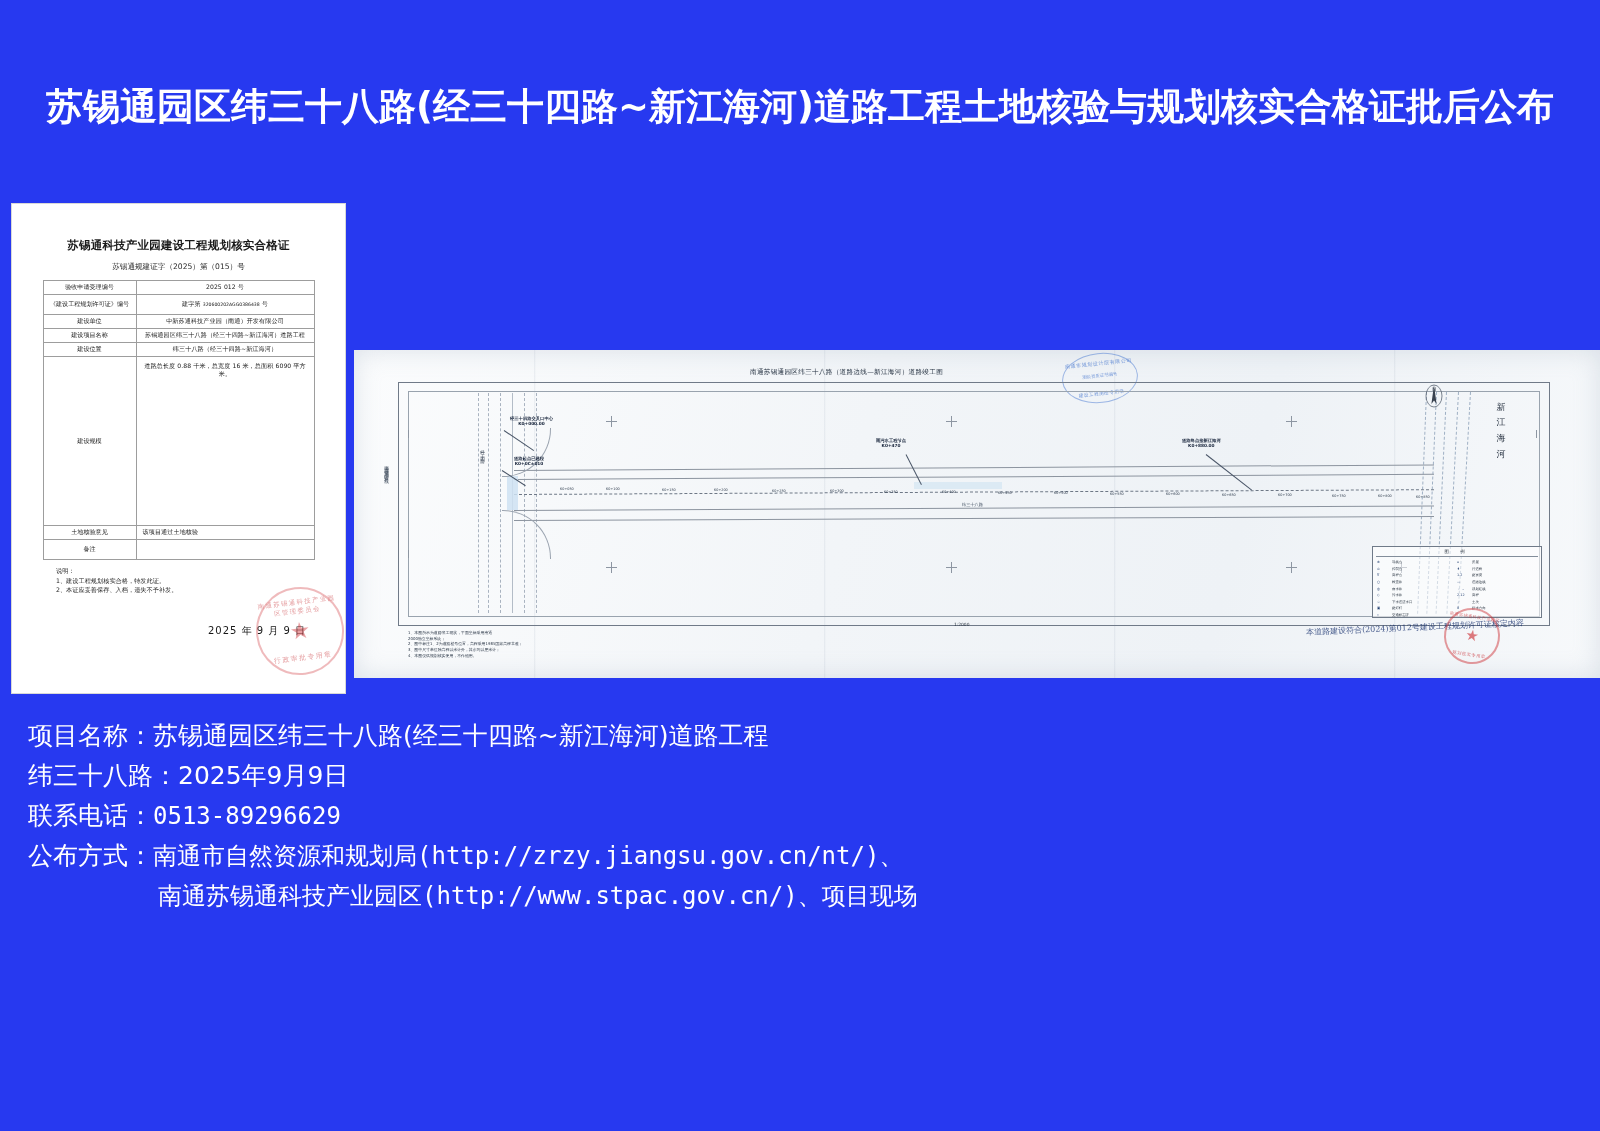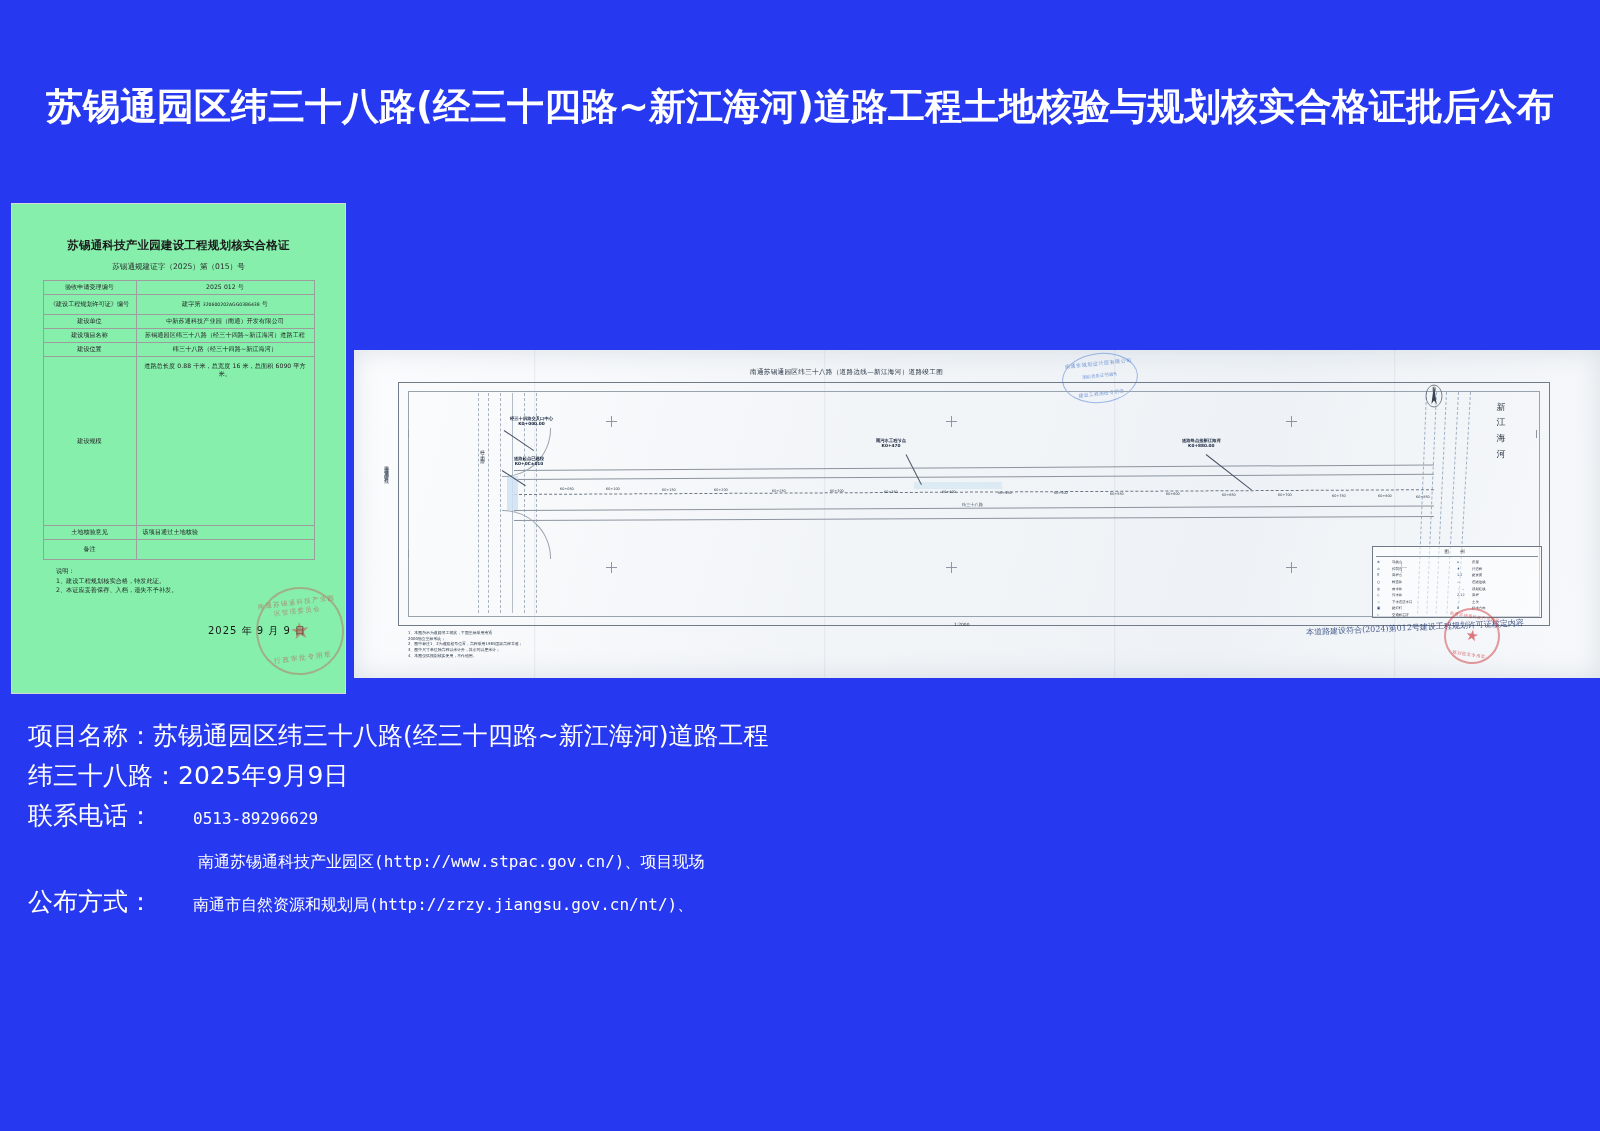--- a/index.html
+++ b/index.html
@@ -20,21 +20,21 @@
     font-size:37px;
     font-weight:bold;
     letter-spacing:0px;
     white-space:nowrap;
     font-family:"DejaVu Sans",sans-serif;
   }
 
   
   #certificate{
     position:absolute;left:12px;top:204px;width:333px;height:489px;
-    background:#86efac;
+    background:#ffffff;
     box-shadow:0 0 0 1px #d8d8d8;
     overflow:hidden;
   }
   #cert-title{
     margin-top:34px;
     text-align:center;
     font-size:11.5px;
     font-weight:bold;
     color:#1a1a1a;
     font-family:"DejaVu Sans",sans-serif;
@@ -289,21 +289,21 @@
 
   
   #footer{
     position:absolute;left:28px;top:716px;width:1540px;
     color:#ffffff;
     font-size:25px;
     line-height:40px;
     font-family:"DejaVu Sans",sans-serif;
   }
   #footer .row{white-space:nowrap;}
-  #footer .mono{font-family:"DejaVu Sans Mono","Liberation Mono",monospace;font-size:16px;margin-left:40px;}
+  #footer .mono{font-family:"DejaVu Sans Mono","Liberation Mono",monospace;font-size:24px;}
   #footer .indent{padding-left:130px;}
 </style>
 </head>
 <body>
 
 <div id="page-title">苏锡通园区纬三十八路(经三十四路~新江海河)道路工程土地核验与规划核实合格证批后公布</div>
 
 <div id="certificate">
   <div id="cert-title">苏锡通科技产业园建设工程规划核实合格证</div>
   <div id="cert-subtitle">苏锡通规建证字（2025）第（015）号</div>
@@ -571,19 +571,19 @@
 <div id="footer">
   <div class="row">
     <span>项目名称：</span><span>苏锡通园区纬三十八路(经三十四路~新江海河)道路工程</span>
   </div>
   <div class="row">
     <span>纬三十八路：</span><span>2025年9月9日</span>
   </div>
   <div class="row">
     <span>联系电话：</span><span class="mono">0513-89296629</span>
   </div>
+  <div class="row">
+    <span>公布方式：</span><span class="mono">南通市自然资源和规划局(http://zrzy.jiangsu.gov.cn/nt/)、</span>
+  </div>
   <div class="row indent">
     <span class="mono">南通苏锡通科技产业园区(http://www.stpac.gov.cn/)、项目现场</span>
   </div>
-  <div class="row">
-    <span>公布方式：</span><span class="mono">南通市自然资源和规划局(http://zrzy.jiangsu.gov.cn/nt/)、</span>
-  </div>
 </div>
 
 </body></html>

